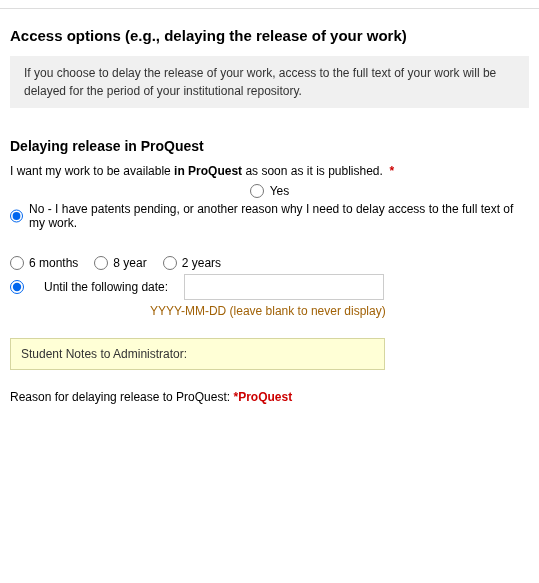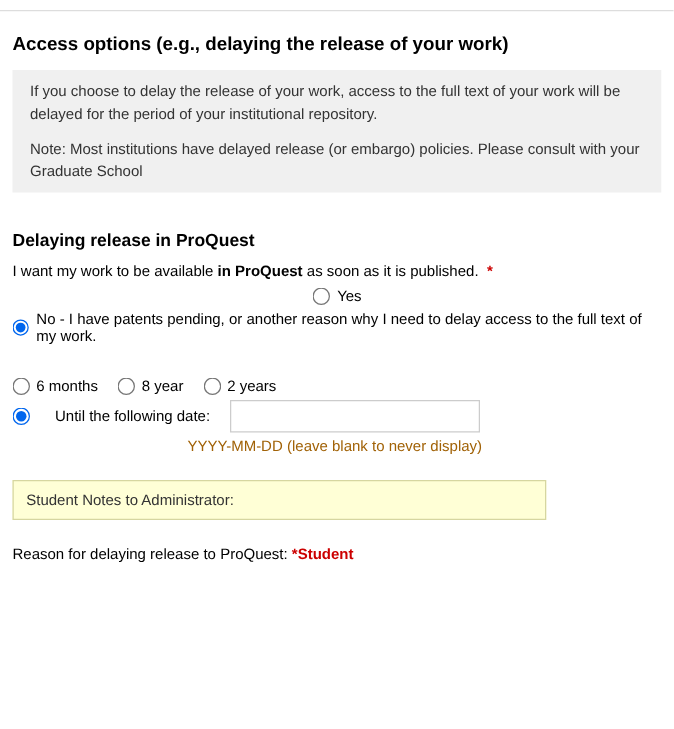--- a/index.html
+++ b/index.html
@@ -16,32 +16,31 @@
 .required { color: #c00; font-weight: bold; }
 .radio-row { display: flex; align-items: center; margin: 4px 0; font-size: 12px; justify-content: center; }
 .radio-row input[type="radio"] { margin-right: 6px; accent-color: #0066ee; width: 14px; height: 14px; }
 .radio-inline { display: flex; align-items: center; gap: 6px; margin: 4px 0; font-size: 12px; }
 .radio-inline label { display: flex; align-items: center; margin-right: 10px; }
 .radio-inline input[type="radio"] { margin-right: 5px; accent-color: #0066ee; width: 14px; height: 14px; }
 .date-row { display: flex; align-items: center; gap: 16px; margin: 4px 0; font-size: 12px; }
 .date-row input[type="radio"] { margin-right: 4px; accent-color: #0066ee; width: 14px; height: 14px; }
 .date-input { border: 1px solid #ccc; height: 26px; width: 200px; padding: 2px 4px; font-size: 12px; }
 .hint { font-size: 12px; color: #a16207; margin-left: 140px; margin-top: 4px; }
-.notes-box { background: #ffffd6; border: 1px solid #d6d6a0; padding: 8px 10px; margin: 20px 0; font-size: 12px; color: #333; width: 427px; }
+.notes-box { background: #ffffd6; border: 1px solid #d6d6a0; padding: 8px 10px; margin: 20px 0; font-size: 12px; color: #333; width: 375px; }
 .reason-label { font-size: 12px; margin-top: 8px; }
 </style>
 </head>
 <body>
 
 <div class="hr-top"></div>
 <div class="content">
   <h2>Access options (e.g., delaying the release of your work)</h2>
   <div class="info-box">
     <p>If you choose to delay the release of your work, access to the full text of your work will be delayed for the period of your institutional repository.</p>
-    <p>Note: Most institutions have delayed release (or embargo) policies. Please consult with your Graduate School</p>
   </div>
 
   <div class="section-gap"></div>
 
   <h3>Delaying release in ProQuest</h3>
 
   <div class="field-label">
     <span>I want my work to be available </span><b>in ProQuest</b><span> as soon as it is published.</span>
     &nbsp;<span class="required">*</span>
   </div>
@@ -75,16 +74,16 @@
     <span>Until the following date:</span>
     <input type="text" class="date-input" value="" style="">
   </div>
   <div class="hint">YYYY-MM-DD (leave blank to never display)</div>
 
   <div class="notes-box">
     <span>Student Notes to Administrator:</span>
   </div>
 
   <div class="reason-label">
-    <span>Reason for delaying release to ProQuest:</span>&nbsp;<span class="required">*Student</span>
+    <span>Reason for delaying release to ProQuest:</span>&nbsp;<span class="required">*ProQuest</span>
   </div>
 
 </div>
 
 </body></html>

